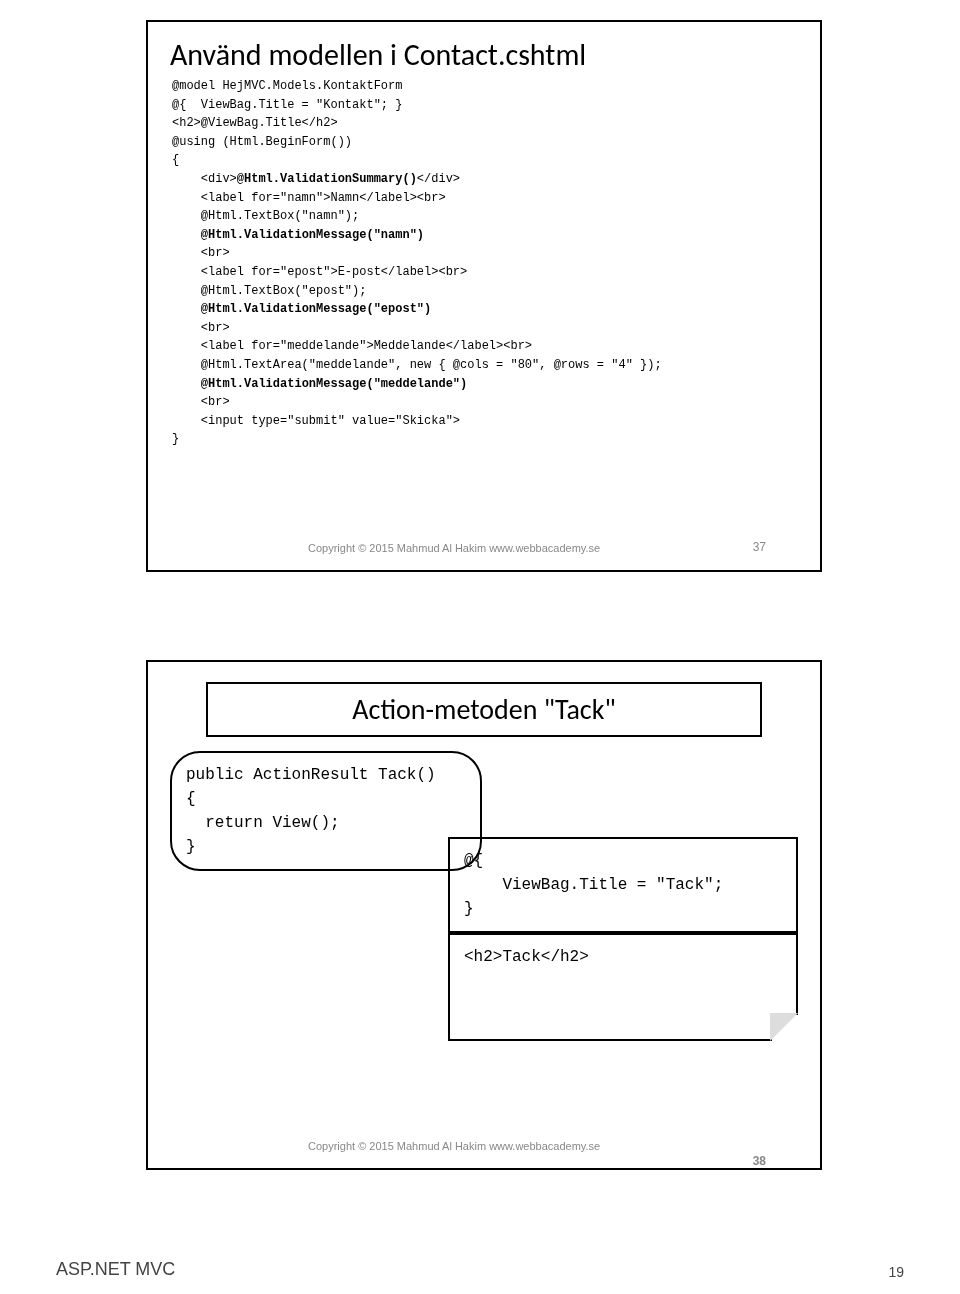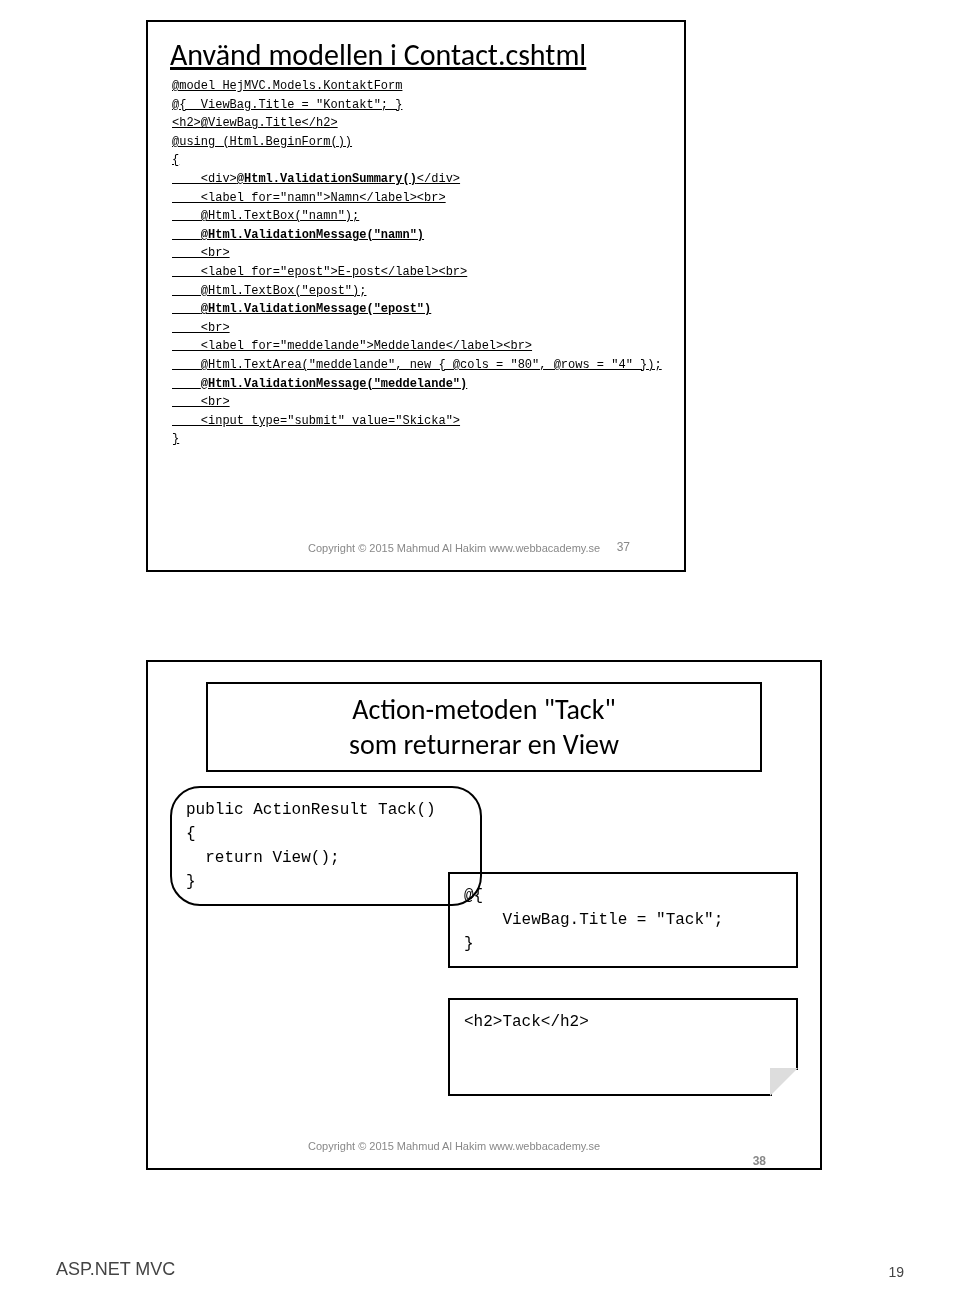--- a/index.html
+++ b/index.html
@@ -18,23 +18,22 @@
     background: #fff;
   }
   .slide {
     position: absolute;
     border: 2px solid #000;
     background: #fff;
   }
   .slide1 {
     left: 146px;
     top: 20px;
-    width: 540px;
+    width: 676px;
     height: 552px;
-    text-decoration: underline;
   }
   .slide2 {
     left: 146px;
     top: 660px;
     width: 676px;
     height: 510px;
   }
   .slide-title {
     font-size: 30px;
     font-weight: 400;
@@ -73,22 +72,22 @@
   .code-box-right {
     position: relative;
     margin-left: 300px;
     width: 350px;
     margin-top: -34px;
   }
   .code-box-right-lower {
     position: relative;
     margin-left: 300px;
     width: 350px;
-    margin-top: 30px;
-    padding-bottom: 12px;
+    margin-top: 0;
+    padding-bottom: 22px;
   }
   .fold {
     position: absolute;
     right: 0;
     bottom: 0;
     width: 28px;
     height: 28px;
   }
   .fold::before {
     content: "";
@@ -180,21 +179,20 @@
     &lt;br&gt;
     &lt;input type="submit" value="Skicka"&gt;
 }</div>
     <div class="copyright" style="left:160px; bottom:16px;">Copyright © 2015 Mahmud Al Hakim www.webbacademy.se</div>
     <div class="pagenum" style="right:54px; bottom:16px;">37</div>
   </div>
 
   <div class="slide slide2">
     <div class="inner-title-box">
       <span>Action-metoden "Tack"</span><br>
-      <span>som returnerar en View</span>
     </div>
 
     <div class="code-box code-box-left">public ActionResult Tack()
 {
   return View();
 }</div>
 
 
     <div class="code-box code-box-right">@{
     ViewBag.Title = "Tack";

